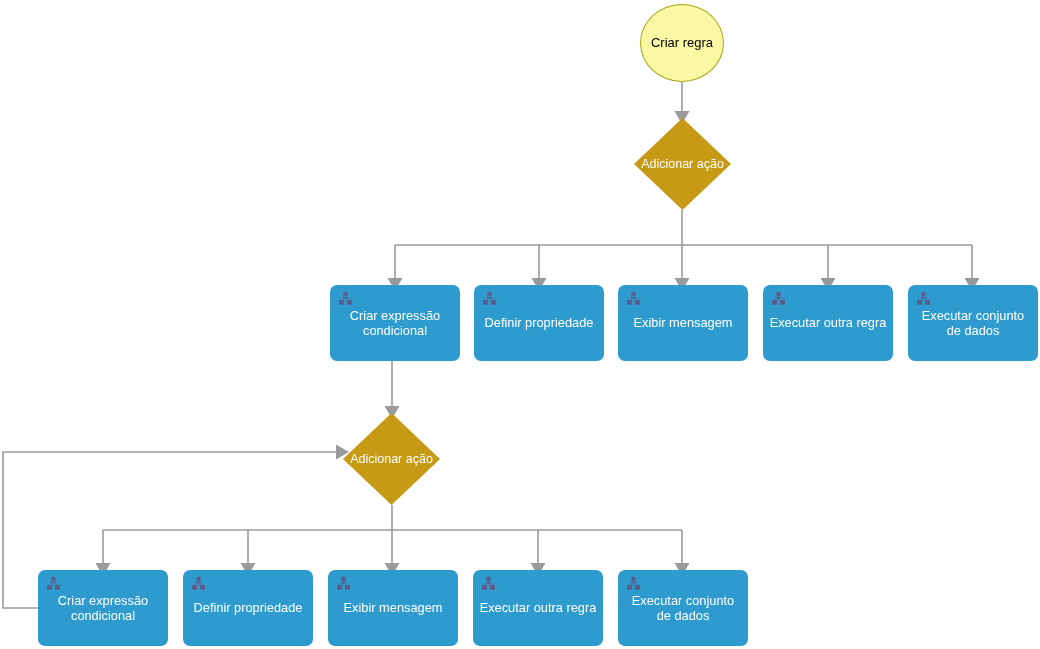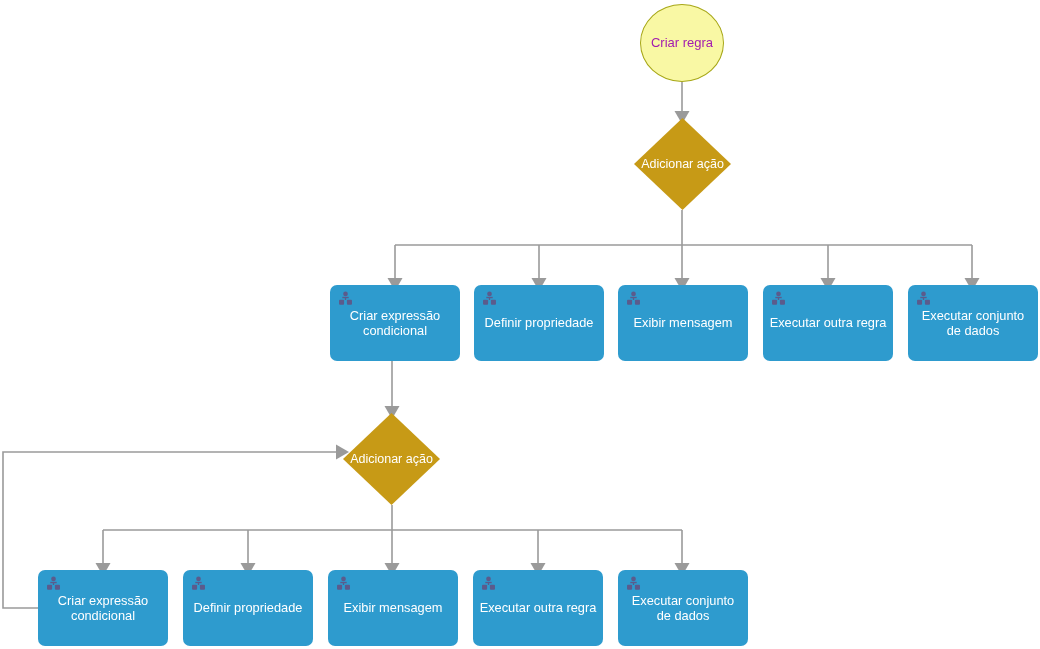--- a/index.html
+++ b/index.html
@@ -56,21 +56,21 @@
       <polygon points="240.5,563 255.5,563 248,576" fill="#9a9a9a"></polygon>
       <polyline points="392,530 392,564" fill="none" stroke="#9a9a9a" stroke-width="1.6"></polyline>
       <polygon points="384.5,563 399.5,563 392,576" fill="#9a9a9a"></polygon>
       <polyline points="538,530 538,564" fill="none" stroke="#9a9a9a" stroke-width="1.6"></polyline>
       <polygon points="530.5,563 545.5,563 538,576" fill="#9a9a9a"></polygon>
       <polyline points="682,530 682,564" fill="none" stroke="#9a9a9a" stroke-width="1.6"></polyline>
       <polygon points="674.5,563 689.5,563 682,576" fill="#9a9a9a"></polygon>
       <polyline points="38,608 3,608 3,452 337,452" fill="none" stroke="#9a9a9a" stroke-width="1.6"></polyline>
       <polygon points="336,444.5 336,459.5 349,452" fill="#9a9a9a"></polygon>
     </svg>
-<div class="node start" style="left: 640px; top: 4px; width: 84px; height: 78px; background: rgb(249, 248, 164); border: 1.6px solid rgb(167, 167, 24); color: #a21caf; font-size: 13px;">
+<div class="node start" style="left: 640px; top: 4px; width: 84px; height: 78px; background: rgb(249, 248, 164); border: 1.6px solid rgb(167, 167, 24); color: #000000; font-size: 13px;">
       <span>Criar regra</span>
     </div>
     <div class="node diamond" style="left: 634px; top: 118px; width: 97px; height: 92px;">
       <svg class="dshape" viewBox="0 0 100 100" preserveAspectRatio="none">
         <polygon points="50,0 100,50 50,100 0,50" fill="#c79a16"></polygon>
       </svg>
       <div class="dlabel" style="font-size: 12.5px; color: rgb(255, 255, 255);">Adicionar ação</div>
     </div>
     <div class="node abox" style="left: 330px; top: 285px; width: 130px; height: 76px; background: rgb(46, 155, 206); color: rgb(255, 255, 255); font-size: 12.8px;">
       <span class="ico"><svg viewBox="0 0 16 16" xmlns="http://www.w3.org/2000/svg" width="15" height="15">

